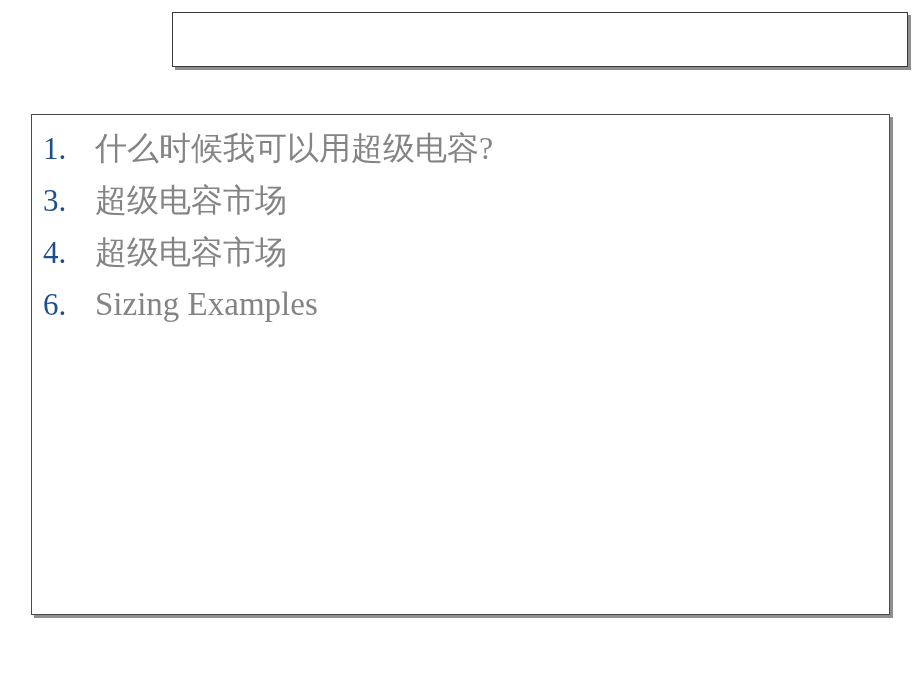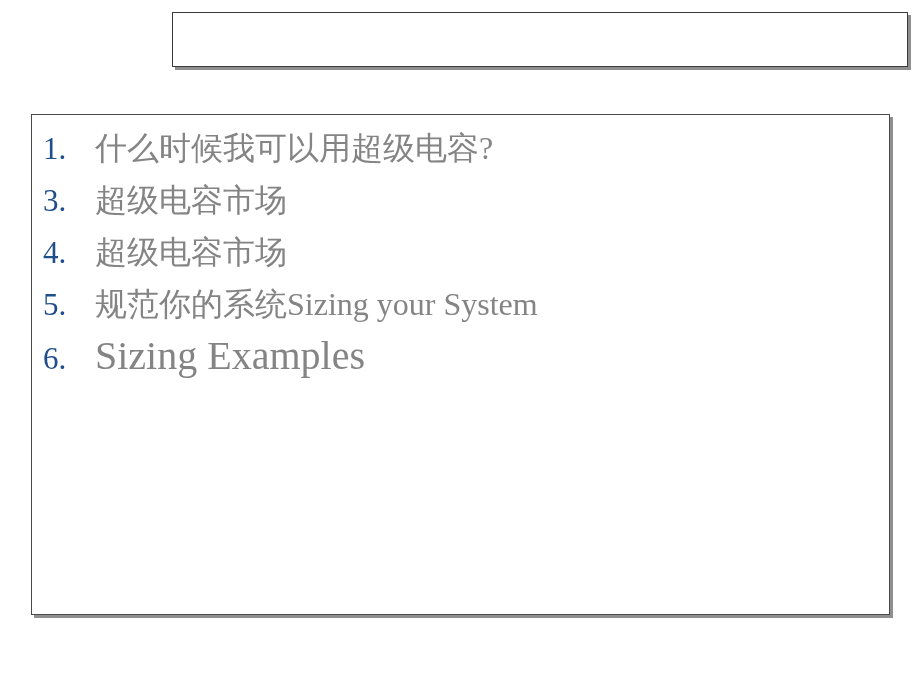--- a/index.html
+++ b/index.html
@@ -83,21 +83,21 @@
     text-align: left;
     color: #1F4E8C;
     font-size: 31px;
     font-family: "Liberation Serif", "DejaVu Serif", serif;
     vertical-align: baseline;
   }
 
   .item-label {
     display: inline-block;
     color: #848484;
-    font-size: 40px;
+    font-size: 33px;
     font-family: "Liberation Serif", "DejaVu Serif", serif;
     vertical-align: baseline;
     letter-spacing: 0px;
   }
 
   
   .item-label.cjk {
     font-size: 32px;
   }
 </style>
@@ -119,23 +119,20 @@
 
 
       <li class="agenda-item">
         <span class="item-number">3.</span><span class="item-label cjk">超级电容市场</span>
       </li>
 
       <li class="agenda-item">
         <span class="item-number">4.</span><span class="item-label cjk">超级电容市场</span>
       </li>
 
-      <li class="agenda-item">
-        <span class="item-number">5.</span><span class="item-label cjk">规范你的系统Sizing your System</span>
-      </li>
 
       <li class="agenda-item">
         <span class="item-number">6.</span><span class="item-label">Sizing Examples</span>
       </li>
 
 
 
     </ul>
   </div>
 

